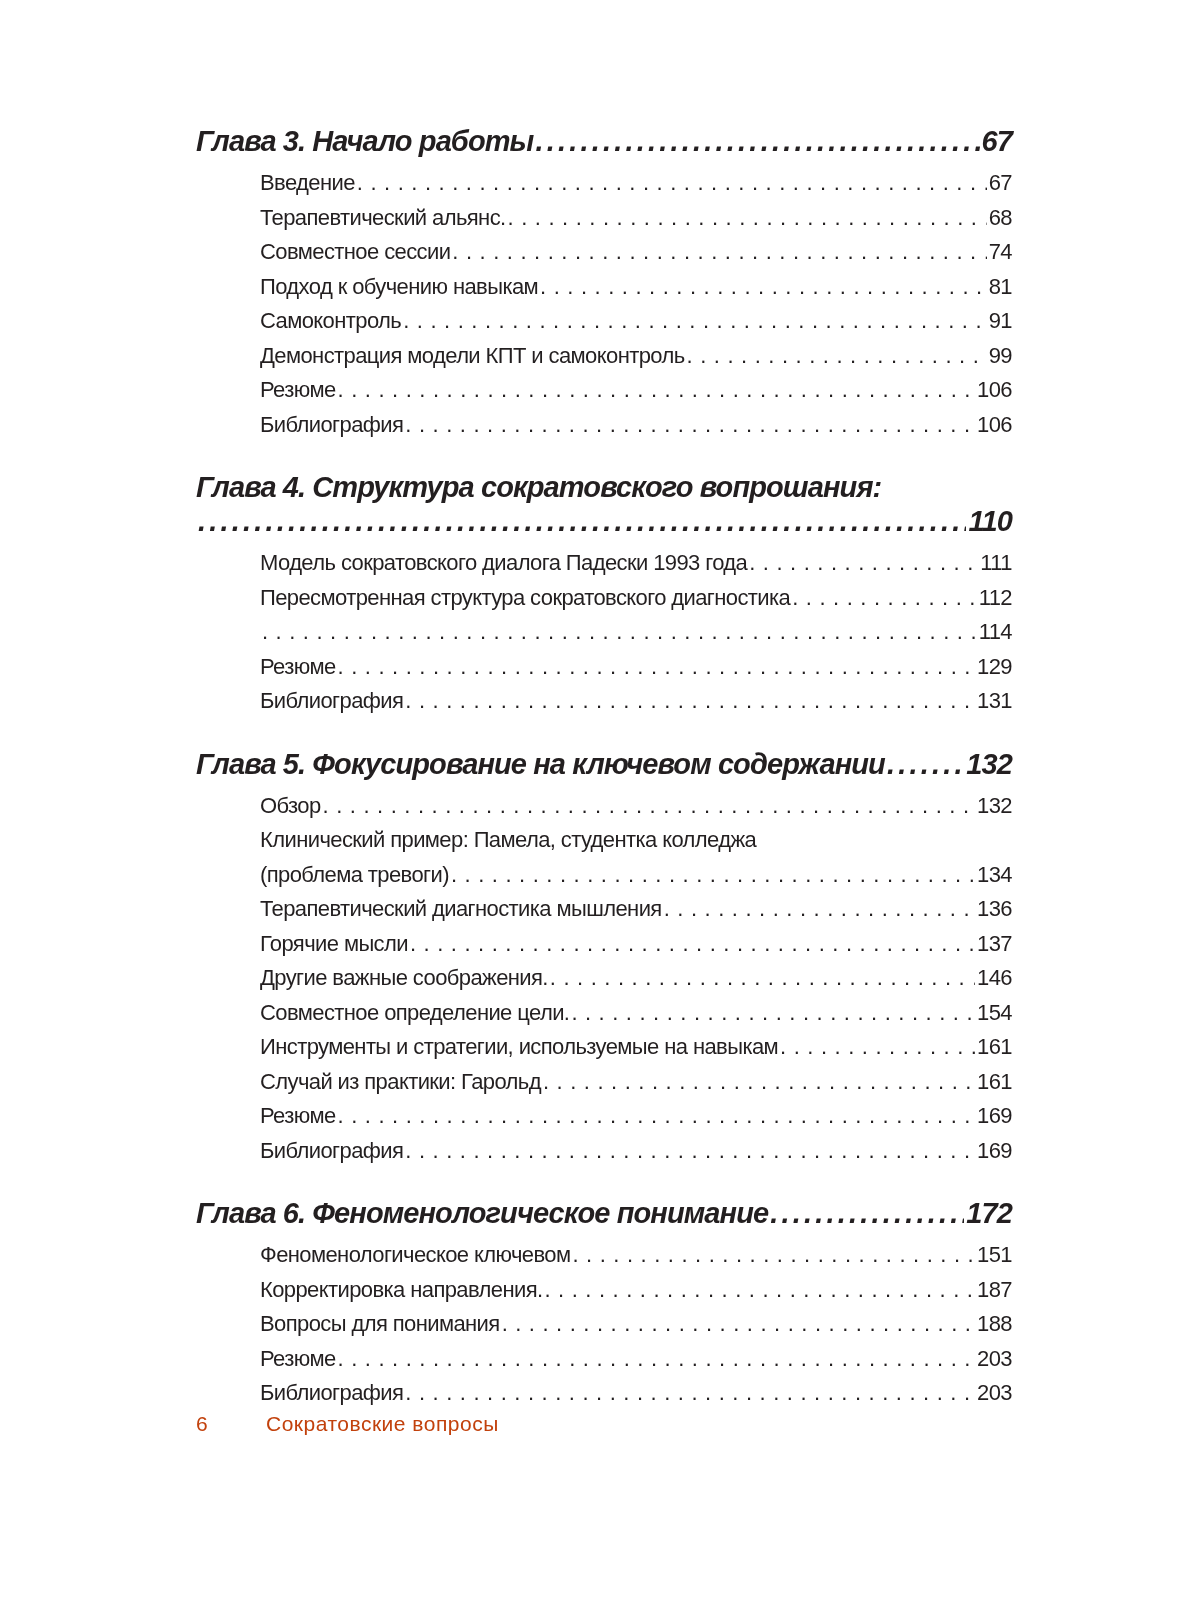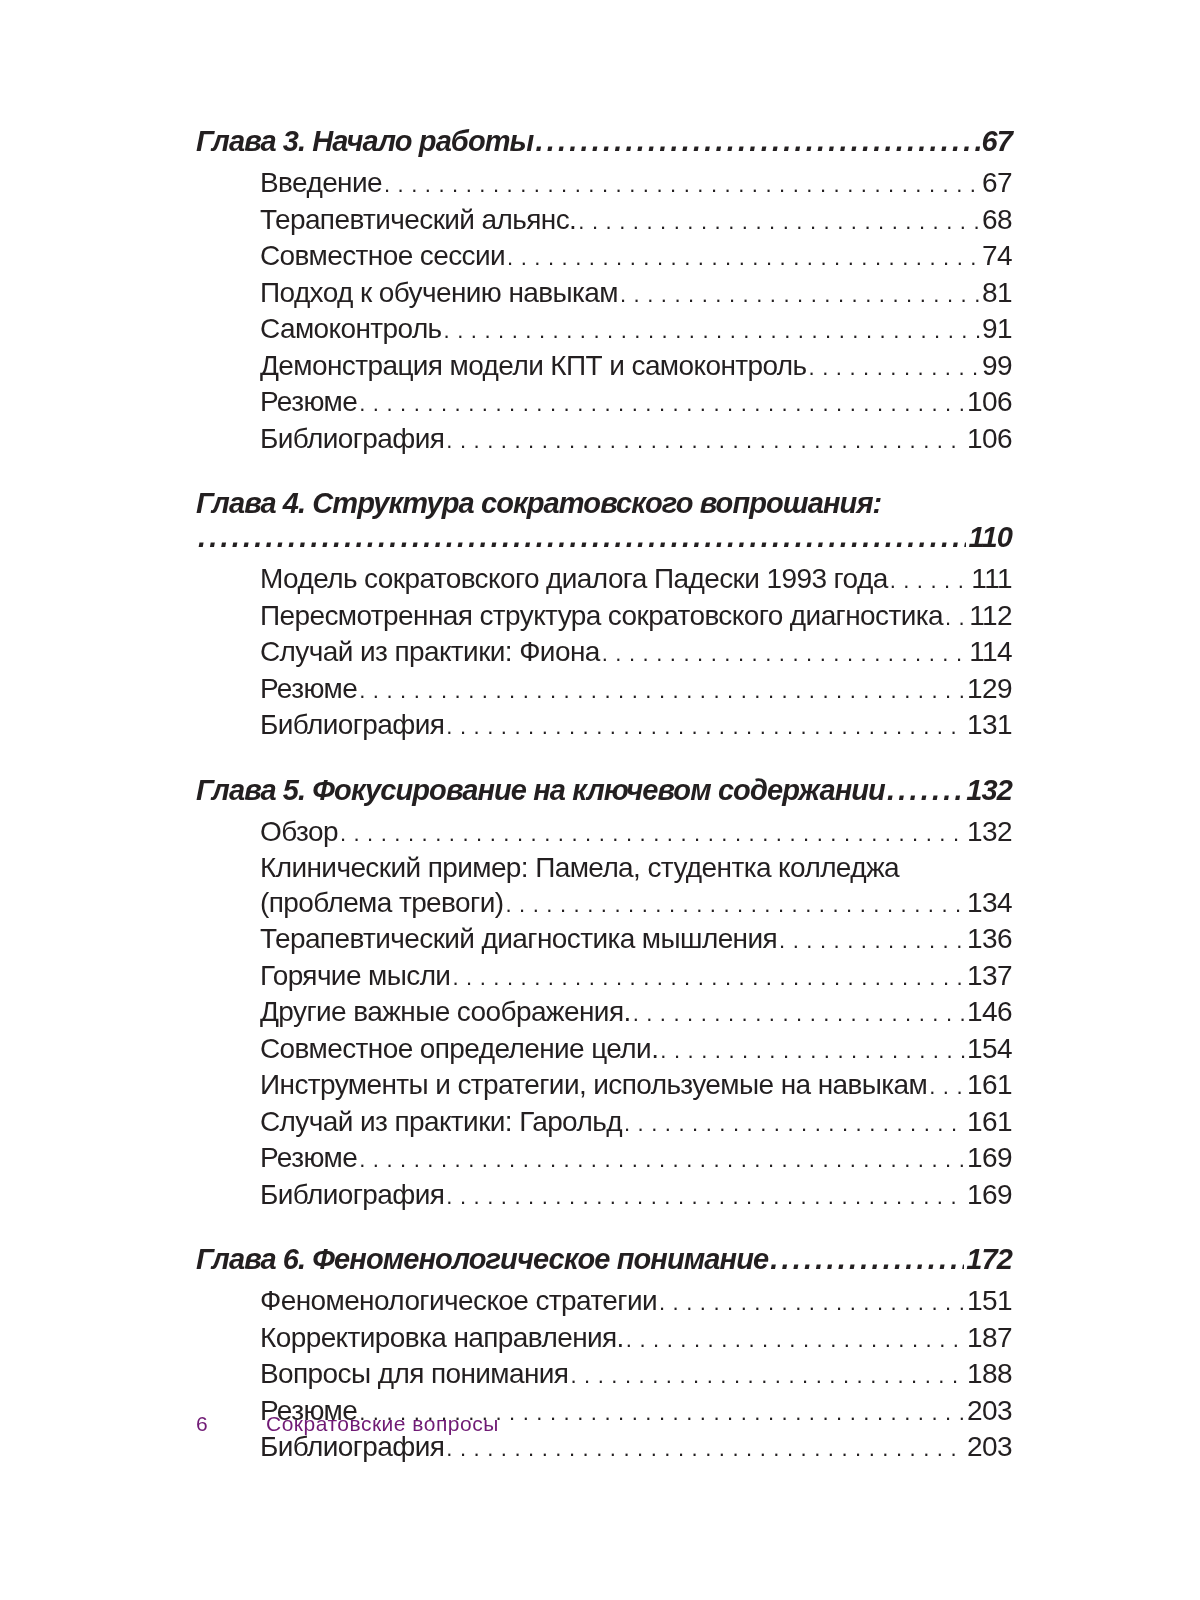--- a/index.html
+++ b/index.html
@@ -9,24 +9,24 @@
   .chapter { margin-bottom: 28px; }
   .ch-title { font-weight: bold; font-size: 29px; letter-spacing: -0.9px; line-height: 34px; font-style: italic; }
   .row { display: flex; align-items: baseline; white-space: nowrap; }
   .row .t { flex: 0 0 auto; }
   .row .dots { flex: 1 1 auto; overflow: hidden; margin: 0 2px; }
   .row .dots::after { content: ". . . . . . . . . . . . . . . . . . . . . . . . . . . . . . . . . . . . . . . . . . . . . . . . . . . . . . . . . . . . . . . . . . . . . . . . . . . . . . . . . . . . . . . . . . . . . . . . . . . . . . . . . . . . . . . . . . . . . . . . . . . . . . . . . . . . . . . . . . . . . . . . . . . . . . . . . . . . . . . . . . . . . . . . . . . . . . . . . . . . . . . . . . . . . ."; letter-spacing: 0; }
   .row .p { flex: 0 0 auto; }
   .ch-title .row .dots { letter-spacing: 0; }
   .ch-title .row .dots::after { content: "..........................................................................................................................................."; letter-spacing: 3.2px; font-weight: bold; }
   .sections { margin-top: 8px; padding-left: 64px; }
-  .sec { font-size: 28px; letter-spacing: -0.6px; line-height: 34.5px; }
+  .sec { font-size: 22px; letter-spacing: -0.6px; line-height: 34.5px; }
   .sec .dots::after { font-size: 22px; letter-spacing: 0.7px; }
   .sec-wrap { line-height: 34.5px; }
-  .footer { position: absolute; left: 196px; top: 1412px; font-size: 21px; letter-spacing: 0.5px; color: #701a75; }
+  .footer { position: absolute; left: 196px; top: 1412px; font-size: 21px; letter-spacing: 0.5px; color: #c2410c; }
   .footer .num { display: inline-block; width: 70px; }
 </style>
 </head>
 <body>
 
 <div class="toc">
 
   <div class="chapter">
     <div class="ch-title">
       <div class="row">
@@ -92,21 +92,20 @@
           <span class="t">Модель сократовского диалога Падески 1993 года</span>
           <span class="dots"></span>
           <span class="p">111</span>
         </div>
       <div class="row sec">
           <span class="t">Пересмотренная структура сократовского диагностика</span>
           <span class="dots"></span>
           <span class="p">112</span>
         </div>
       <div class="row sec">
-          <span class="t">Случай из практики: Фиона</span>
           <span class="dots"></span>
           <span class="p">114</span>
         </div>
       <div class="row sec">
           <span class="t">Резюме</span>
           <span class="dots"></span>
           <span class="p">129</span>
         </div>
       <div class="row sec">
           <span class="t">Библиография</span>
@@ -184,21 +183,21 @@
   <div class="chapter">
     <div class="ch-title">
       <div class="row">
         <span class="t">Глава 6. Феноменологическое понимание</span>
         <span class="dots"></span>
         <span class="p">172</span>
       </div>
     </div>
     <div class="sections">
       <div class="row sec">
-          <span class="t">Феноменологическое стратегии</span>
+          <span class="t">Феноменологическое ключевом</span>
           <span class="dots"></span>
           <span class="p">151</span>
         </div>
       <div class="row sec">
           <span class="t">Корректировка направления.</span>
           <span class="dots"></span>
           <span class="p">187</span>
         </div>
       <div class="row sec">
           <span class="t">Вопросы для понимания</span>

